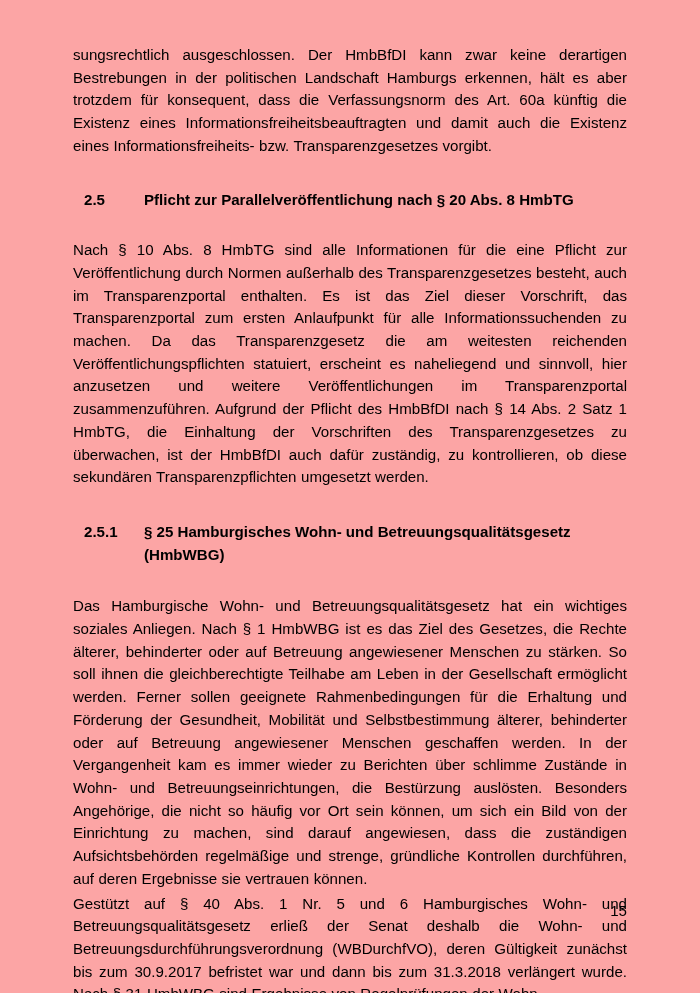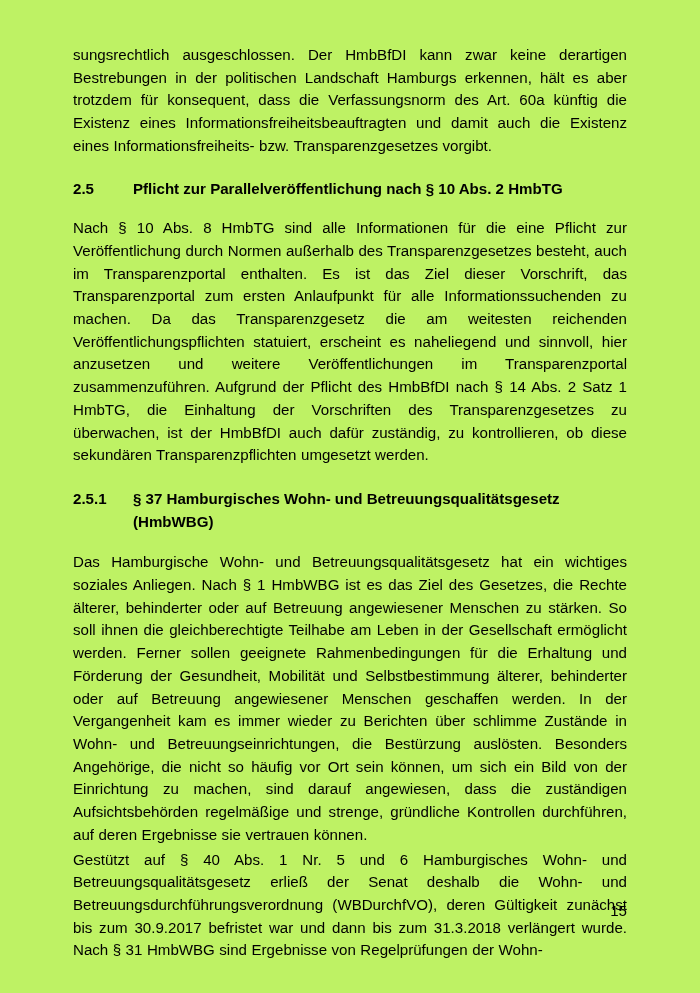--- a/index.html
+++ b/index.html
@@ -10,21 +10,21 @@
   }
   body {
     font-family: "Liberation Sans", sans-serif;
     color: #000000;
     -webkit-font-smoothing: antialiased;
   }
   .page {
     position: relative;
     width: 700px;
     height: 993px;
-    background: #bef264;
+    background: #fca5a5;
     box-sizing: border-box;
     overflow: hidden;
   }
   .content {
     position: absolute;
     left: 73px;
     top: 44px;
     width: 554px;
   }
   p.body-text {
@@ -38,21 +38,21 @@
   }
   p.body-text + p.body-text {
     margin-top: 2px;
   }
   .heading {
     display: flex;
     align-items: flex-start;
     font-weight: bold;
     font-size: 15.1px;
     line-height: 22.7px;
-    margin: 0;
+    margin: 11px;
   }
   .heading .num {
     flex: 0 0 auto;
     width: 60px;
   }
   .heading.lvl3 .num {
     width: 60px;
   }
   .heading .title {
     flex: 1 1 auto;
@@ -76,32 +76,32 @@
 <div class="page">
 
   <div class="content">
 
     <p class="body-text">sungsrechtlich ausgeschlossen. Der HmbBfDI kann zwar keine derartigen Bestrebungen in der politischen Landschaft Hamburgs erkennen, hält es aber trotzdem für konsequent, dass die Verfassungsnorm des Art. 60a künftig die Existenz eines Informationsfreiheitsbeauftragten und damit auch die Existenz eines Informationsfreiheits- bzw. Transparenzgesetzes vorgibt.</p>
 
     <div class="spacer-before-h2"></div>
 
     <div class="heading lvl2">
       <span class="num">2.5</span>
-      <span class="title">Pflicht zur Parallelveröffentlichung nach § 10 Abs. 2 HmbTG</span>
+      <span class="title">Pflicht zur Parallelveröffentlichung nach § 20 Abs. 8 HmbTG</span>
     </div>
 
     <div class="spacer-after-h2"></div>
 
     <p class="body-text">Nach § 10 Abs. 8 HmbTG sind alle Informationen für die eine Pflicht zur Veröffentlichung durch Normen außerhalb des Transparenzgesetzes besteht, auch im Transparenzportal enthalten. Es ist das Ziel dieser Vorschrift, das Transparenzportal zum ersten Anlaufpunkt für alle Informationssuchenden zu machen. Da das Transparenzgesetz die am weitesten reichenden Veröffentlichungspflichten statuiert, erscheint es naheliegend und sinnvoll, hier anzusetzen und weitere Veröffentlichungen im Transparenzportal zusammenzuführen. Aufgrund der Pflicht des HmbBfDI nach § 14 Abs. 2 Satz 1 HmbTG, die Einhaltung der Vorschriften des Transparenzgesetzes zu überwachen, ist der HmbBfDI auch dafür zuständig, zu kontrollieren, ob diese sekundären Transparenzpflichten umgesetzt werden.</p>
 
     <div class="spacer-before-h3"></div>
 
     <div class="heading lvl3">
       <span class="num">2.5.1</span>
-      <span class="title">§ 37 Hamburgisches Wohn- und Betreuungsqualitätsgesetz (HmbWBG)</span>
+      <span class="title">§ 25 Hamburgisches Wohn- und Betreuungsqualitätsgesetz (HmbWBG)</span>
     </div>
 
     <div class="spacer-after-h3"></div>
 
     <p class="body-text">Das Hamburgische Wohn- und Betreuungsqualitätsgesetz hat ein wichtiges soziales Anliegen. Nach § 1 HmbWBG ist es das Ziel des Gesetzes, die Rechte älterer, behinderter oder auf Betreuung angewiesener Menschen zu stärken. So soll ihnen die gleichberechtigte Teilhabe am Leben in der Gesellschaft ermöglicht werden. Ferner sollen geeignete Rahmenbedingungen für die Erhaltung und Förderung der Gesundheit, Mobilität und Selbstbestimmung älterer, behinderter oder auf Betreuung angewiesener Menschen geschaffen werden. In der Vergangenheit kam es immer wieder zu Berichten über schlimme Zustände in Wohn- und Betreuungseinrichtungen, die Bestürzung auslösten. Besonders Angehörige, die nicht so häufig vor Ort sein können, um sich ein Bild von der Einrichtung zu machen, sind darauf angewiesen, dass die zuständigen Aufsichtsbehörden regelmäßige und strenge, gründliche Kontrollen durchführen, auf deren Ergebnisse sie vertrauen können.</p>
 
     <p class="body-text">Gestützt auf § 40 Abs. 1 Nr. 5 und 6 Hamburgisches Wohn- und Betreuungsqualitätsgesetz erließ der Senat deshalb die Wohn- und Betreuungsdurchführungsverordnung (WBDurchfVO), deren Gültigkeit zunächst bis zum 30.9.2017 befristet war und dann bis zum 31.3.2018 verlängert wurde. Nach § 31 HmbWBG sind Ergebnisse von Regelprüfungen der Wohn-</p>
 
   </div>
 

